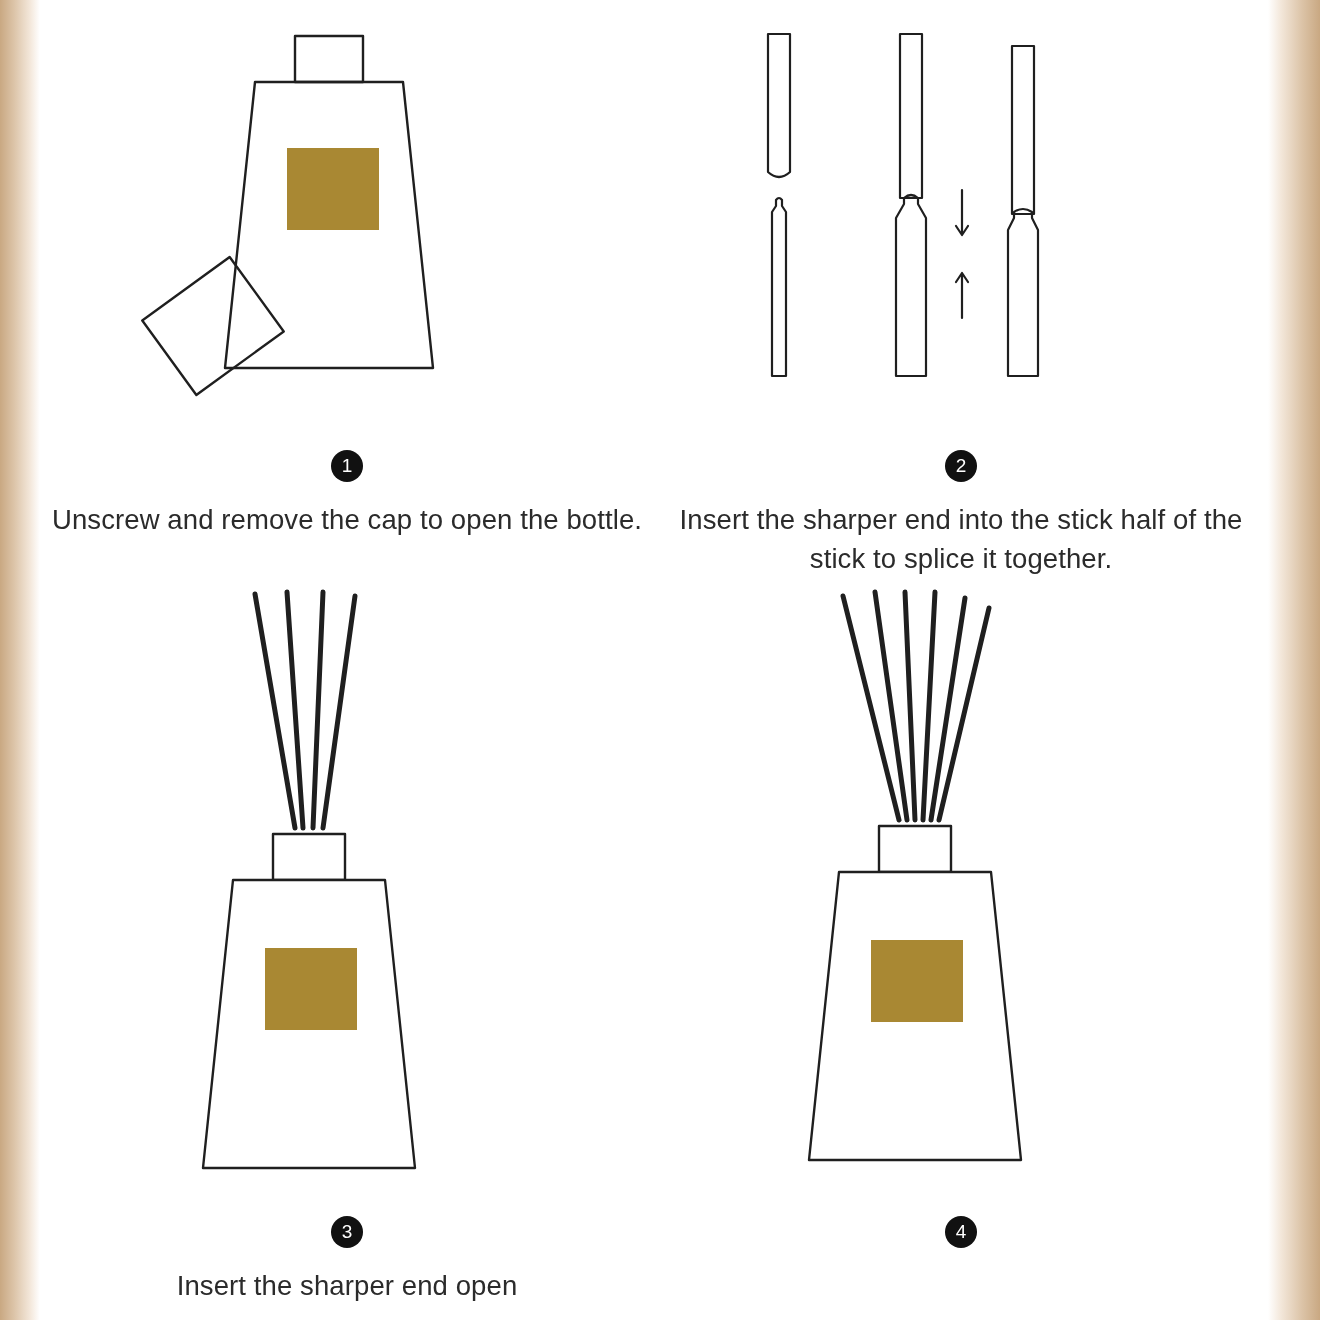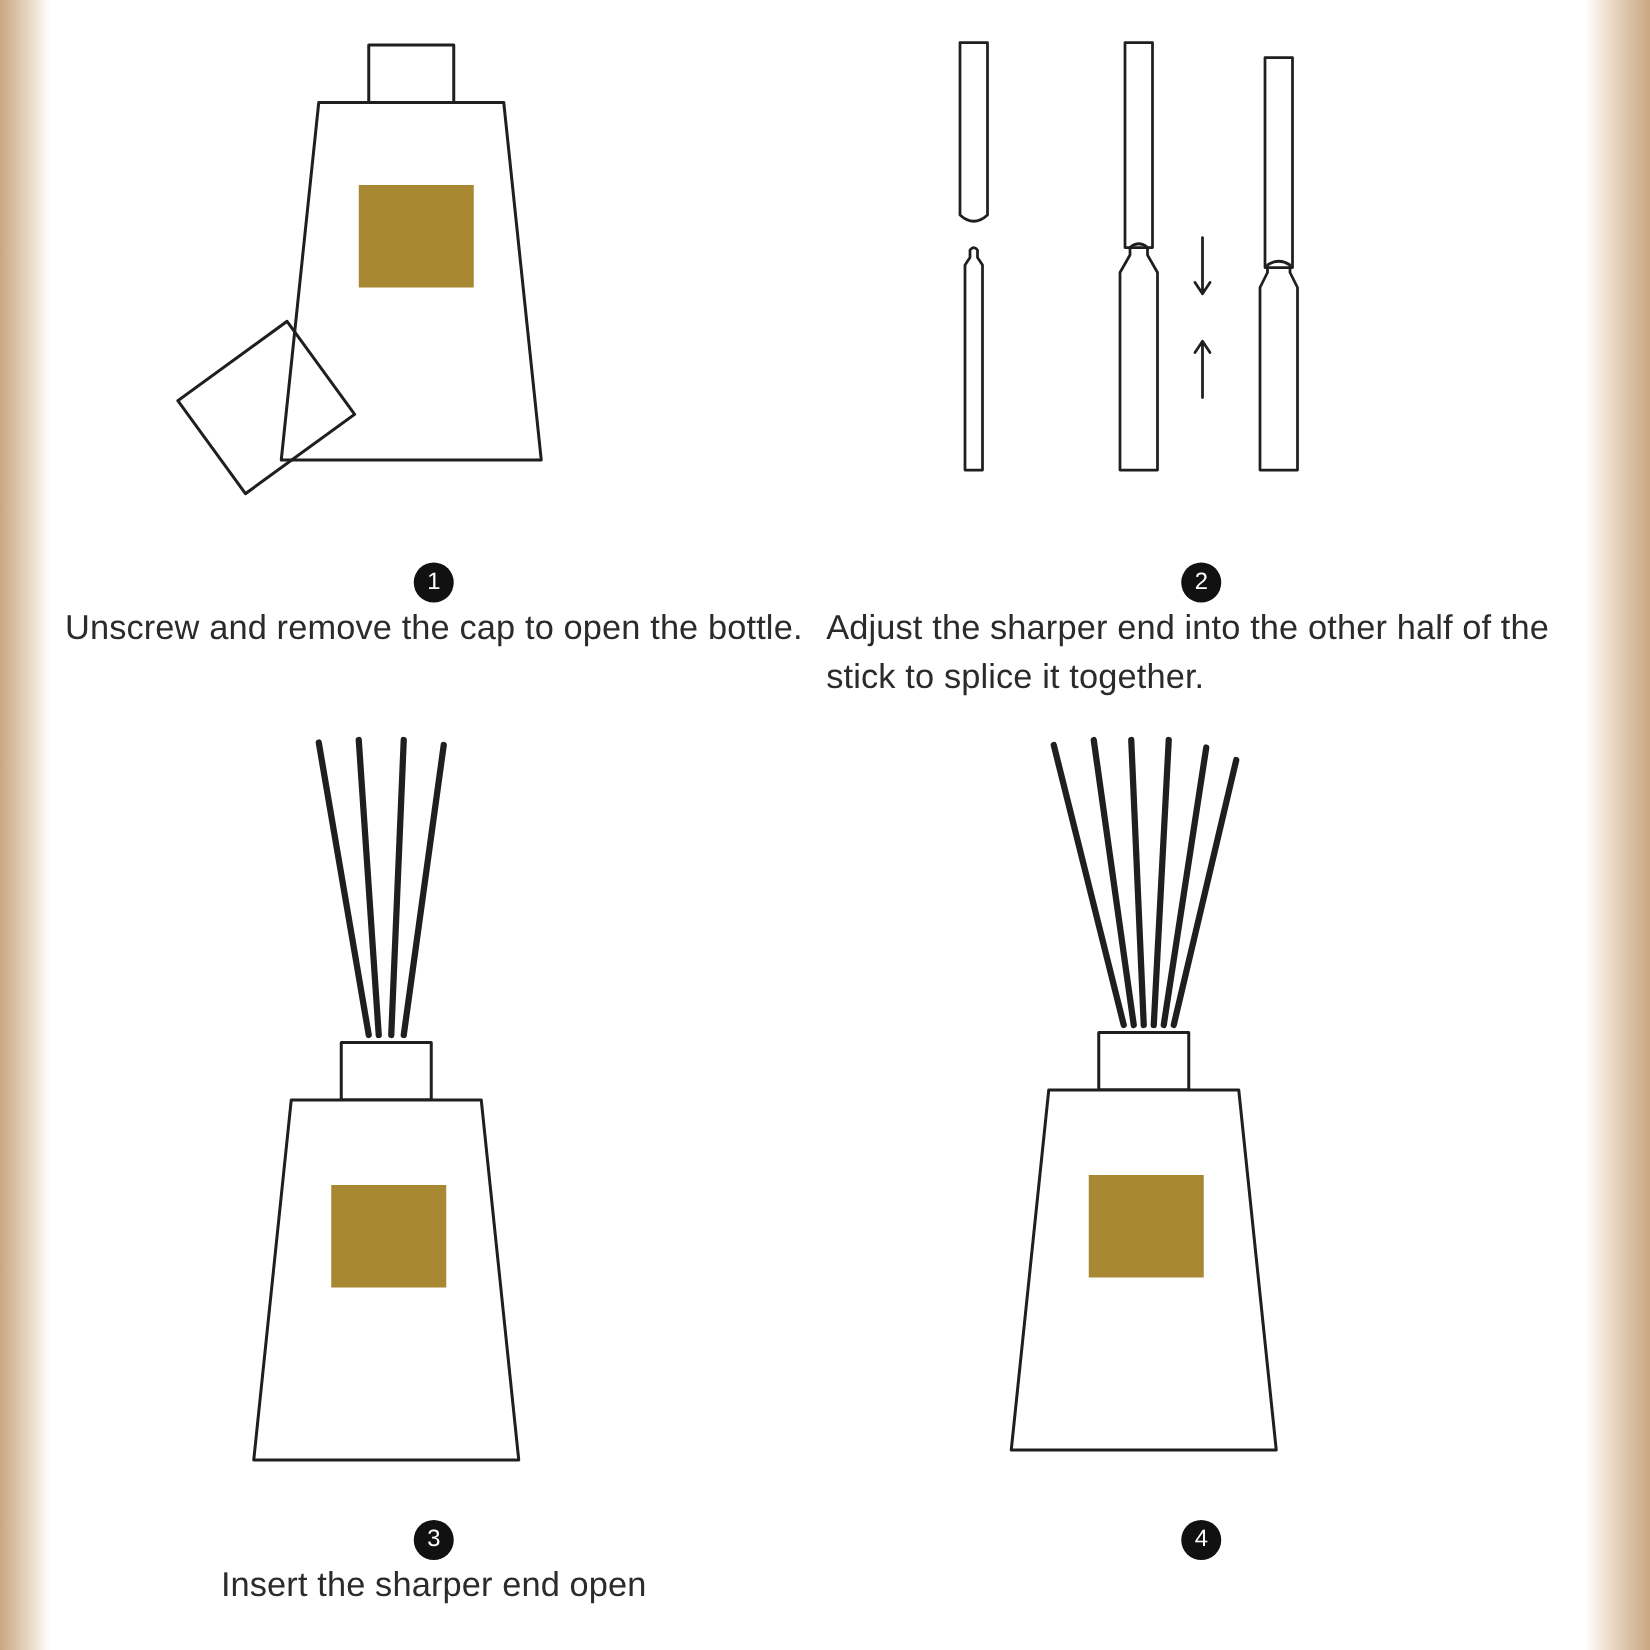--- a/index.html
+++ b/index.html
@@ -63,21 +63,22 @@
     height: 32px;
     border-radius: 50%;
     background: #111111;
     color: #ffffff;
     font-size: 19px;
     line-height: 32px;
     text-align: center;
     font-family: "Liberation Sans", sans-serif;
   }
   .caption {
-    text-align: left;
+    margin-top: 18px;
+    text-align: center;
     color: #2b2b2b;
     font-size: 27.5px;
     line-height: 1.42;
     letter-spacing: 0.1px;
     max-width: 600px;
     font-family: "Liberation Sans", sans-serif;
   }
   
   .cell-1 .art { height: 400px; align-items: flex-start; padding-top: 28px; }
   .cell-1 .badge { margin-top: 22px; }
@@ -126,21 +127,21 @@
 
             <path d="M266 18 L288 18 L288 186 L266 186 Z"></path>
             <path d="M268 190 L268 184 Q277 178 286 184 L286 190 L292 202 L292 348 L262 348 L262 202 Z"></path>
 
             <path d="M216 162 L216 206 M210 198 L216 207 L222 198"></path>
             <path d="M216 290 L216 246 M210 254 L216 245 L222 254"></path>
           </g>
         </svg>
       </div>
       <div class="badge">2</div>
-      <div class="caption">Adjust the sharper end into the other half of the stick to splice it together.</div>
+      <div class="caption">Insert the sharper end into the stick half of the stick to splice it together.</div>
     </div>
 
     <div class="cell cell-3">
       <div class="art">
         <svg width="420" height="600" viewBox="0 0 420 600">
           <g stroke="#1f1f1f" fill="none" stroke-linecap="round">
             <path d="M118 8 L158 242" stroke-width="5"></path>
             <path d="M150 6 L166 242" stroke-width="5"></path>
             <path d="M186 6 L176 242" stroke-width="5"></path>
             <path d="M218 10 L186 242" stroke-width="5"></path>

